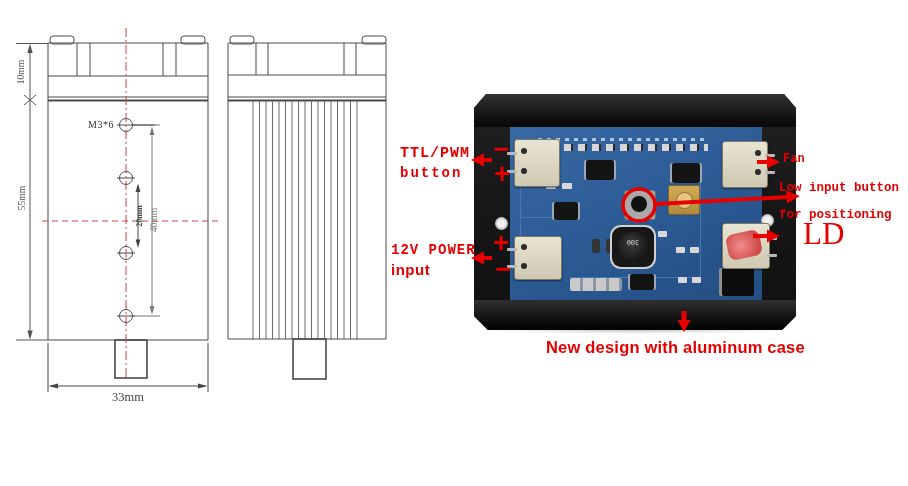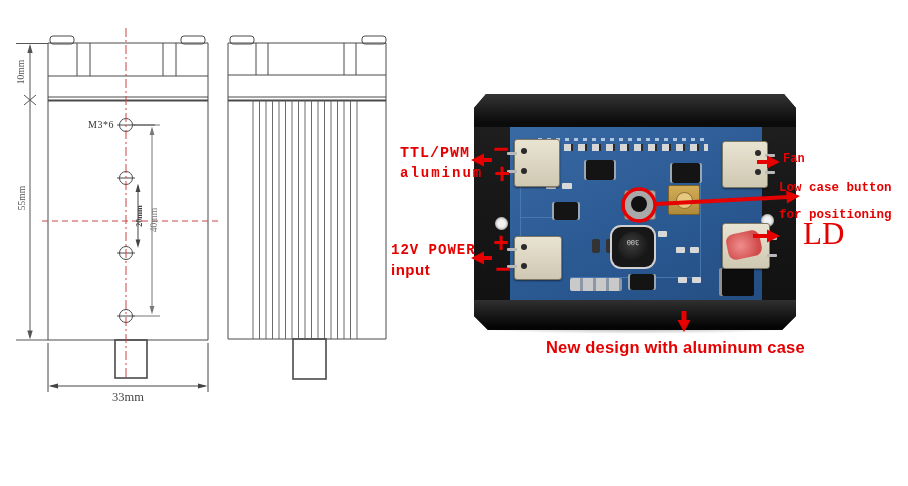--- a/index.html
+++ b/index.html
@@ -248,34 +248,34 @@
     <path d="M656,204 L788,197" stroke-width="4"></path>
     <polygon points="800,196 786,190.5 787,203.5" stroke="none"></polygon>
 
     <path d="M684,311 V322" stroke-width="5"></path>
     <polygon points="684,332 677.5,320 690.5,320" stroke="none"></polygon>
   </g>
 </svg>
 
 <div class="ann" style="left:400px;top:145px;font-size:15px;letter-spacing:1px">
   <span class="ann-line">TTL/PWM</span>
-  <span class="ann-line" style="font-size:14px;letter-spacing:2px;margin-top:3px">aluminum</span>
+  <span class="ann-line" style="font-size:14px;letter-spacing:2px;margin-top:3px">button</span>
 </div>
 <div class="sign" style="left:501px;top:151px">−</div>
 <div class="sign" style="left:502px;top:176px">+</div>
 
 <div class="sign" style="left:501px;top:245px">+</div>
 <div class="sign" style="left:503px;top:271px">−</div>
 <div class="ann" style="left:391px;top:242px;font-size:14px;letter-spacing:1px">
   <span class="ann-line">12V POWER</span>
   <span class="ann-line" style="font-family:'Liberation Sans',sans-serif;font-size:15px;letter-spacing:.5px;margin-top:3px">input</span>
 </div>
 
 <div class="ann" style="left:783px;top:152px;font-size:12px">Fan</div>
 
 <div class="ann" style="left:779px;top:181px;font-size:12.5px;font-weight:bold">
-  <span class="ann-line">Low case button</span>
+  <span class="ann-line">Low input button</span>
   <span class="ann-line" style="margin-top:13px">for positioning</span>
 </div>
 
 <div class="ann ld-text" style="left:783px;top:218px">LD</div>
 
 <div class="ann caption" style="left:546px;top:338px">New design with aluminum case</div>
 
 </body></html>

